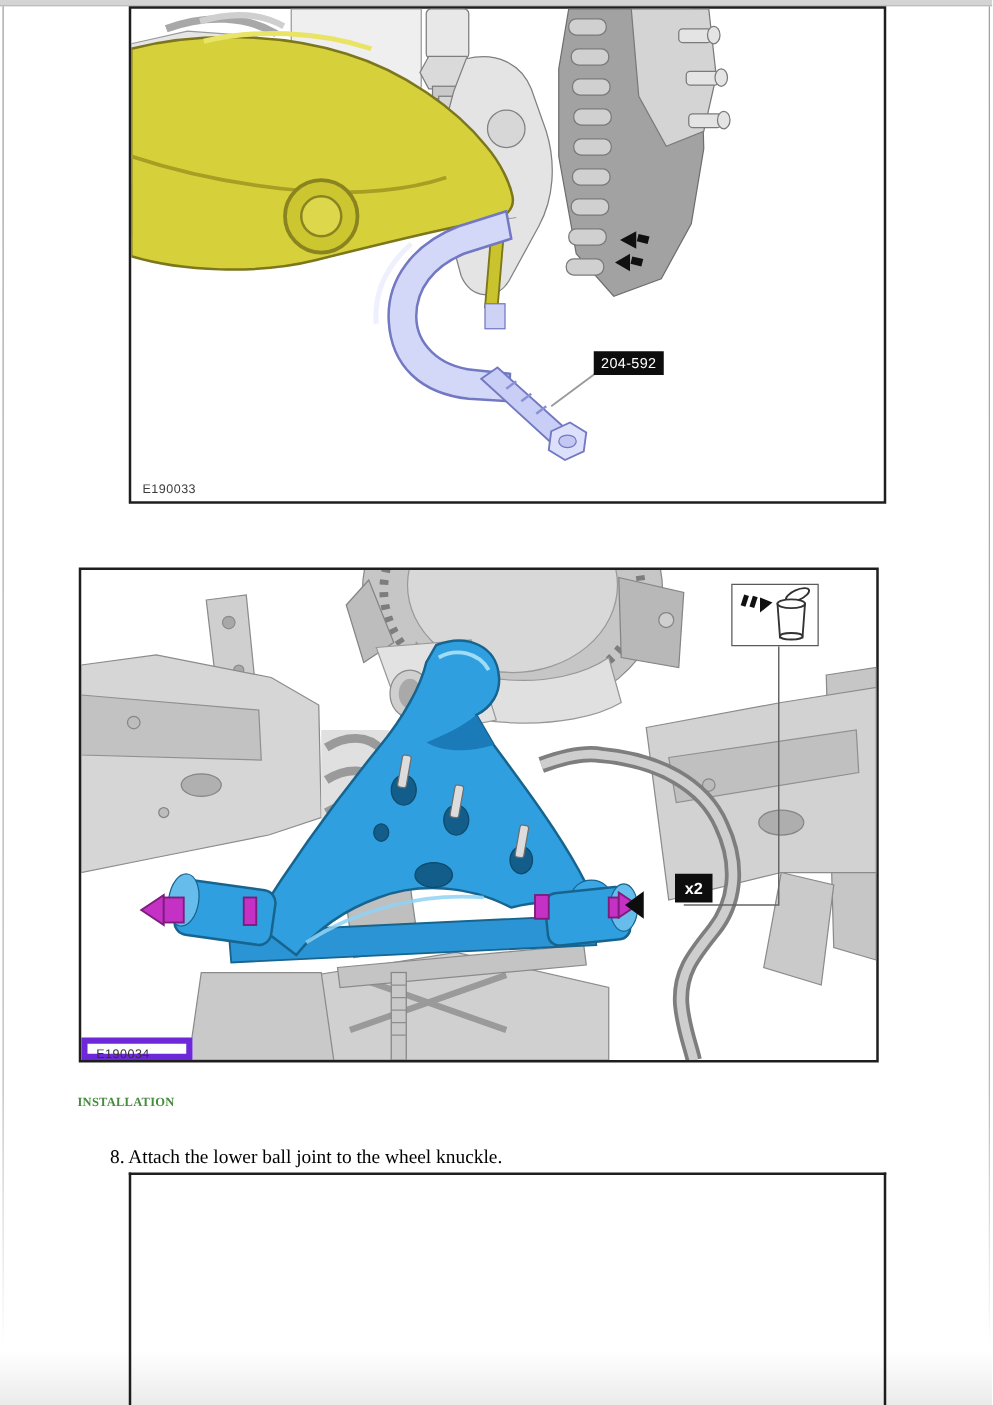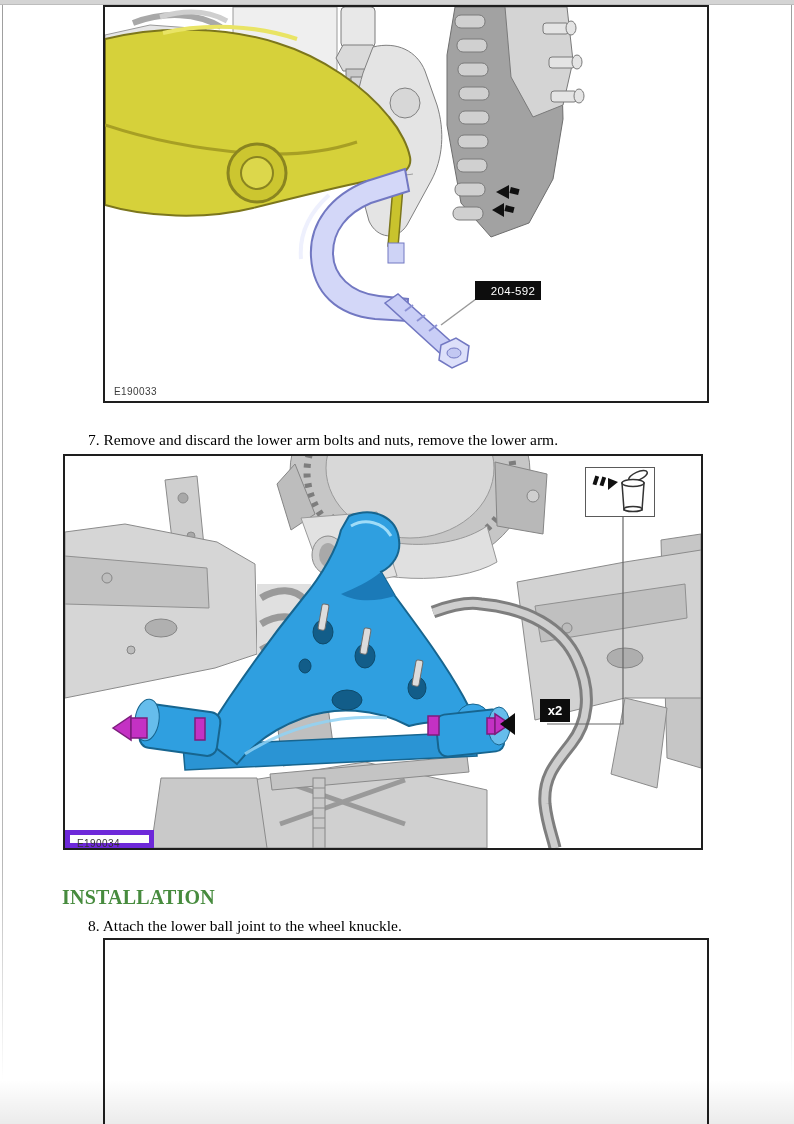--- a/index.html
+++ b/index.html
@@ -18,31 +18,31 @@
   .fig svg{position:absolute;left:0;top:0;}
   .figcode{position:absolute;font-family:"Liberation Sans",sans-serif;font-size:10px;
            color:#3c3c3c;letter-spacing:.4px;}
   .fig1 .figcode{left:9px;bottom:4px;text-align:right;}
   .codebox{position:absolute;left:0px;bottom:0px;width:89px;height:18px;background:#fdfdfd;
            border:5px solid #6d28d9;font-family:"Liberation Sans",sans-serif;font-size:10px;
            color:#333;line-height:18px;padding-left:7px;box-sizing:border-box;letter-spacing:.4px;}
   .callout{position:absolute;background:#0d0d0d;color:#ffffff;
            font-family:"Liberation Sans",sans-serif;display:flex;align-items:center;
            justify-content:center;}
-  .tool-label{left:370px;top:274px;width:56px;height:19px;font-size:11.5px;letter-spacing:.3px;padding-left:10px;}
+  .tool-label{left:370px;top:274px;width:56px;height:19px;font-size:11.5px;letter-spacing:.3px;}
   .x2-badge{left:450px;top:243px;width:30px;height:23px;font-size:13px;font-weight:bold;margin-left:25px;}
   .x2-arrow{position:absolute;left:435px;top:257px;width:0;height:0;
             border-top:11.5px solid transparent;border-bottom:11.5px solid transparent;
             border-right:15px solid #0d0d0d;}
   .discard-box{position:absolute;left:520px;top:11px;width:70px;height:50px;
                background:#ffffff;border:1px solid #5a5a5a;box-sizing:border-box;}
   .step{position:absolute;left:88px;font-size:15.5px;color:#000;white-space:nowrap;}
   .step7{top:415px;}
   .step1{top:901px;}
-  .heading{position:absolute;left:62px;top:869px;font-size:20px;font-weight:bold;
+  .heading{position:absolute;left:62px;top:869px;font-size:10px;font-weight:bold;
            color:#478b3e;letter-spacing:.2px;}
   .bottom-fade{position:absolute;left:0;bottom:0;width:794px;height:44px;
                background:linear-gradient(rgba(0,0,0,0) 0%,rgba(0,0,0,0.08) 100%);
                pointer-events:none;}
 </style>
 </head>
 <body>
 
 <div class="page">
   <div class="topbar"></div>
@@ -129,21 +129,20 @@
         <path d="M336,338 l15,-7 l13,8 l-2,15 l-15,7 l-13,-8 Z" fill="#dde0fa" stroke="#7278c2" stroke-width="1.5"></path>
         <ellipse cx="349" cy="346" rx="7" ry="5" fill="#c3c8f2" stroke="#7278c2"></ellipse>
       </g>
 
       <line x1="371" y1="292" x2="336" y2="318" stroke="#9a9a9a" stroke-width="1.5"></line>
     </svg>
     <div class="callout tool-label">204-592</div>
     <div class="figcode">E190033</div>
   </div>
 
-  <p class="step step7">7. Remove and discard the lower arm bolts and nuts, remove the lower arm.</p>
 
   <div class="fig fig2">
     <svg width="636" height="392" viewBox="0 0 636 392">
 
       <path d="M596,84 L636,78 L636,312 L602,302 Z" fill="#c6c6c6" stroke="#8b8b8b"></path>
 
       <g>
         <ellipse cx="345" cy="16" rx="120" ry="100" fill="#c6c6c6" stroke="#8a8a8a"></ellipse>
         <ellipse cx="345" cy="16" rx="103" ry="85" fill="none" stroke="#7d7d7d" stroke-width="7" stroke-dasharray="4 6"></ellipse>
         <ellipse cx="345" cy="12" rx="84" ry="70" fill="#d8d8d8" stroke="#9a9a9a"></ellipse>

